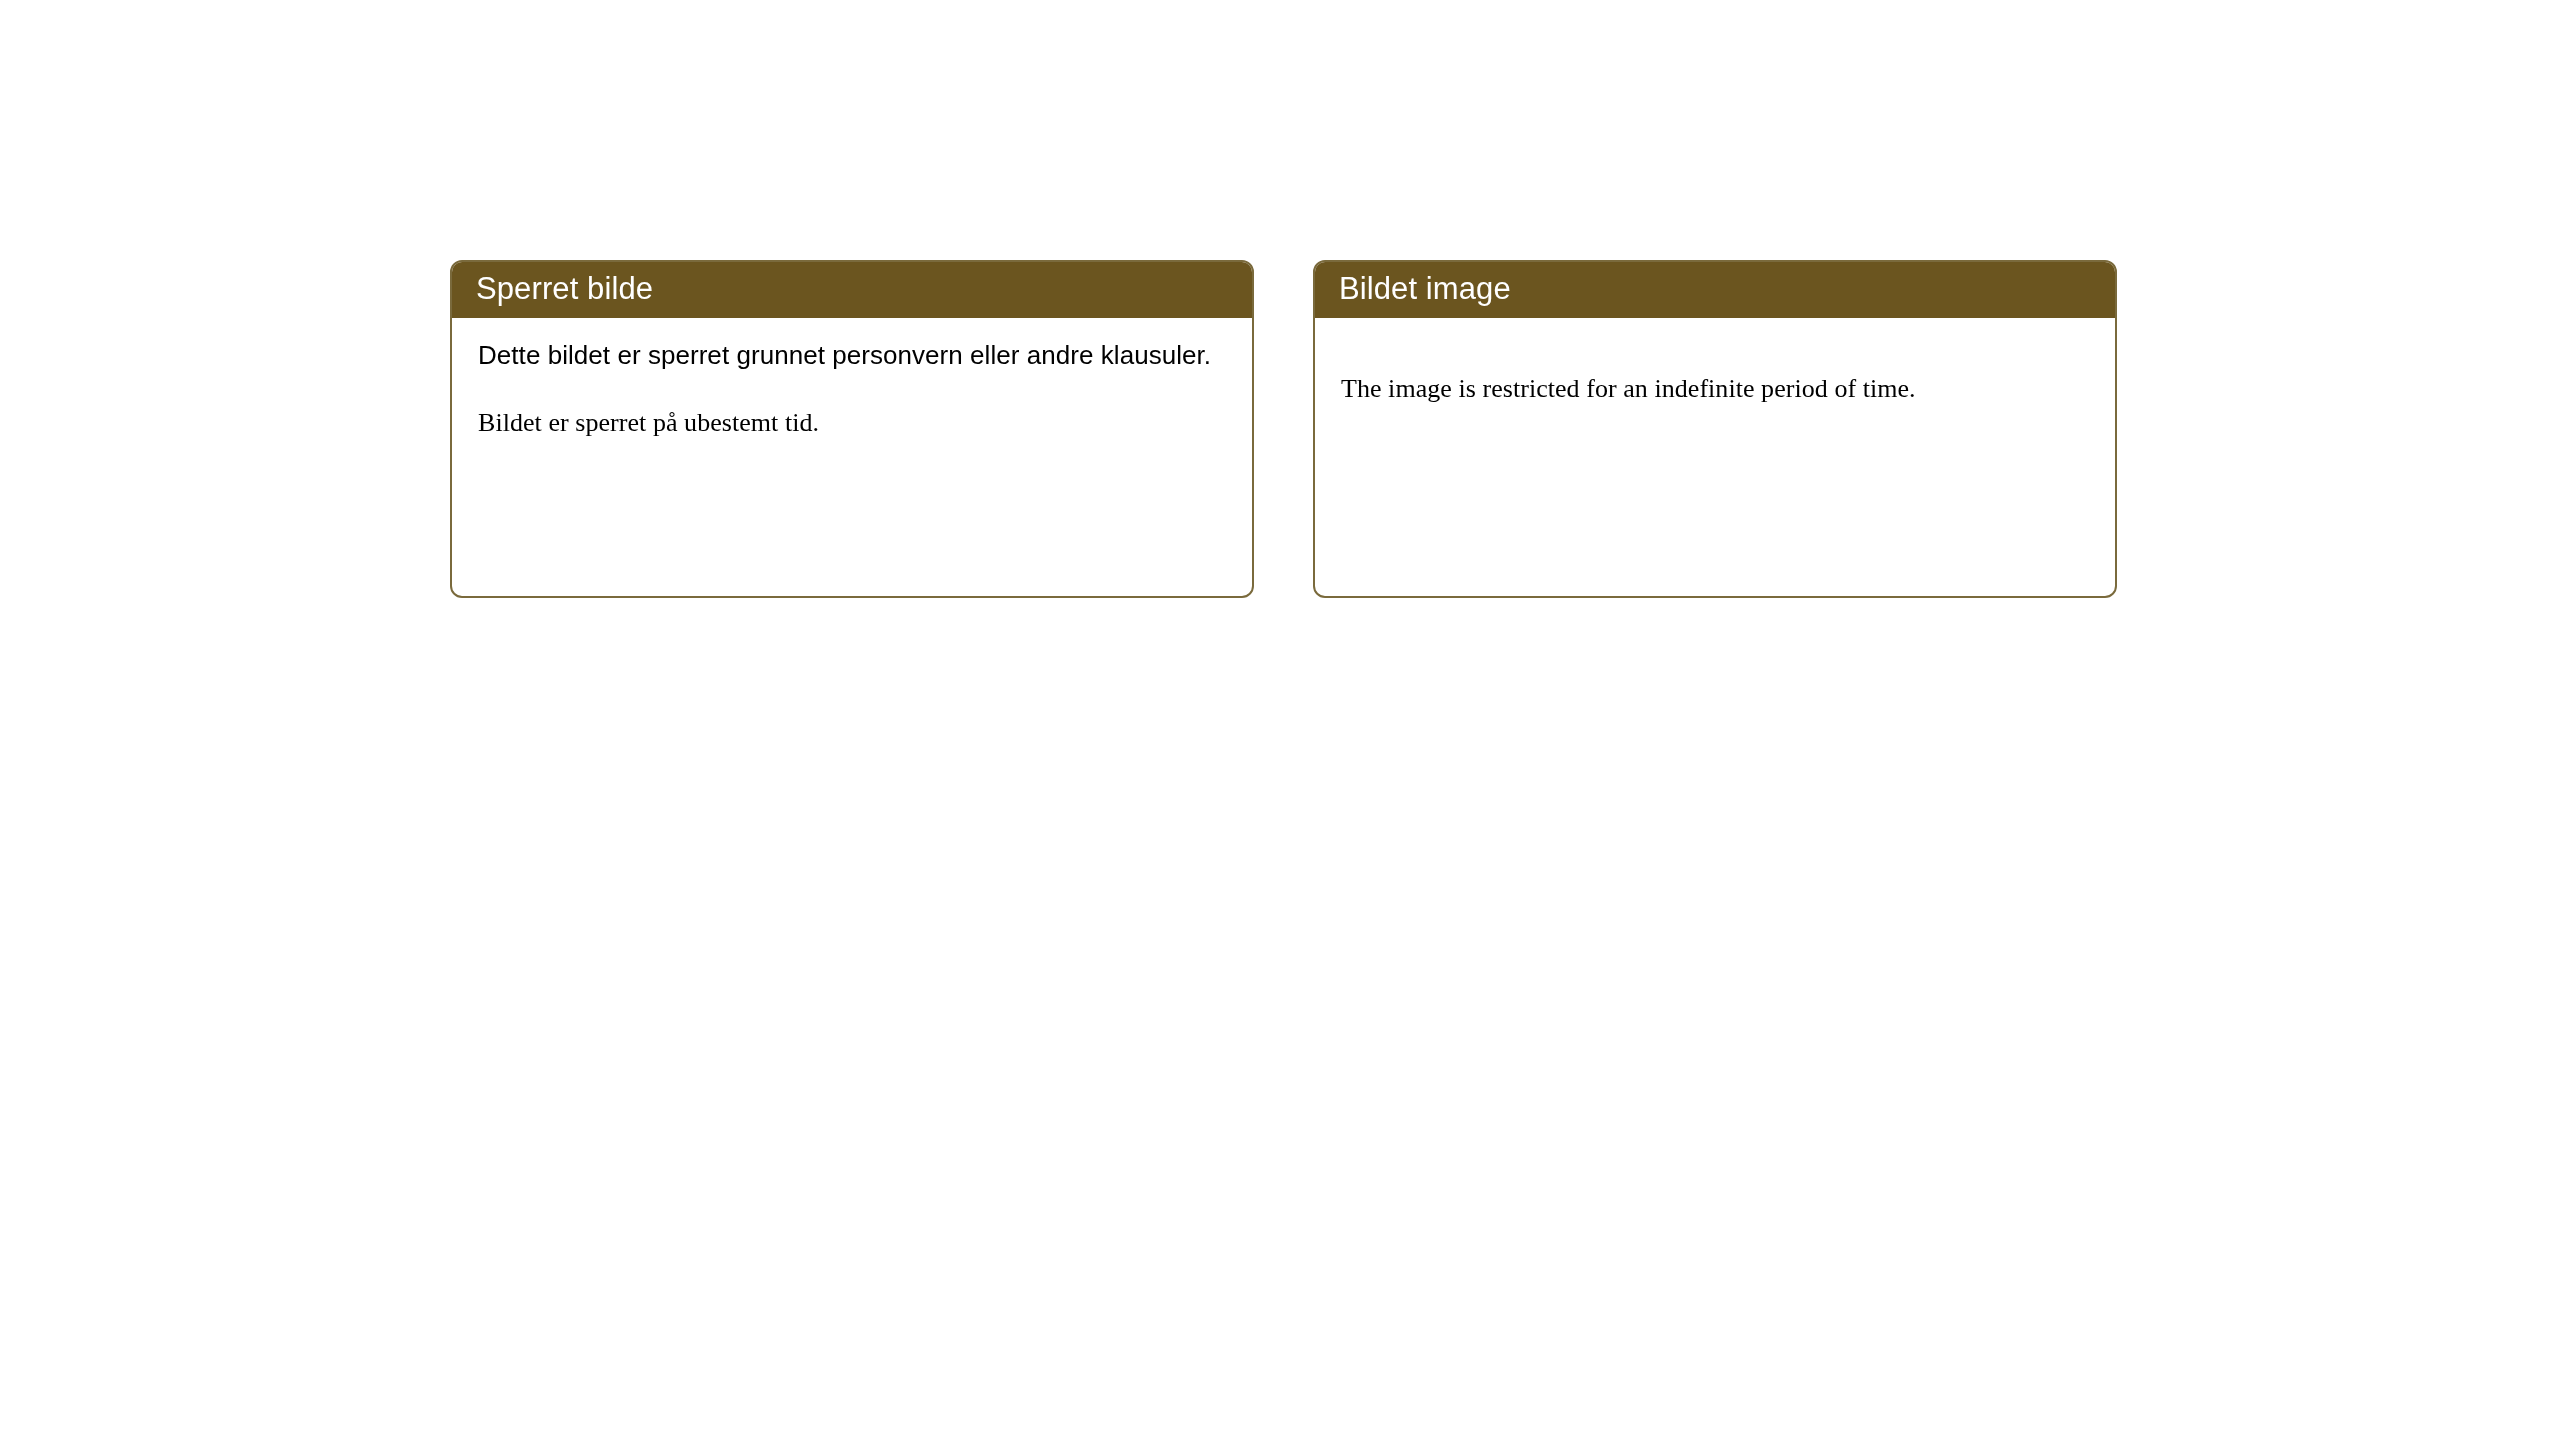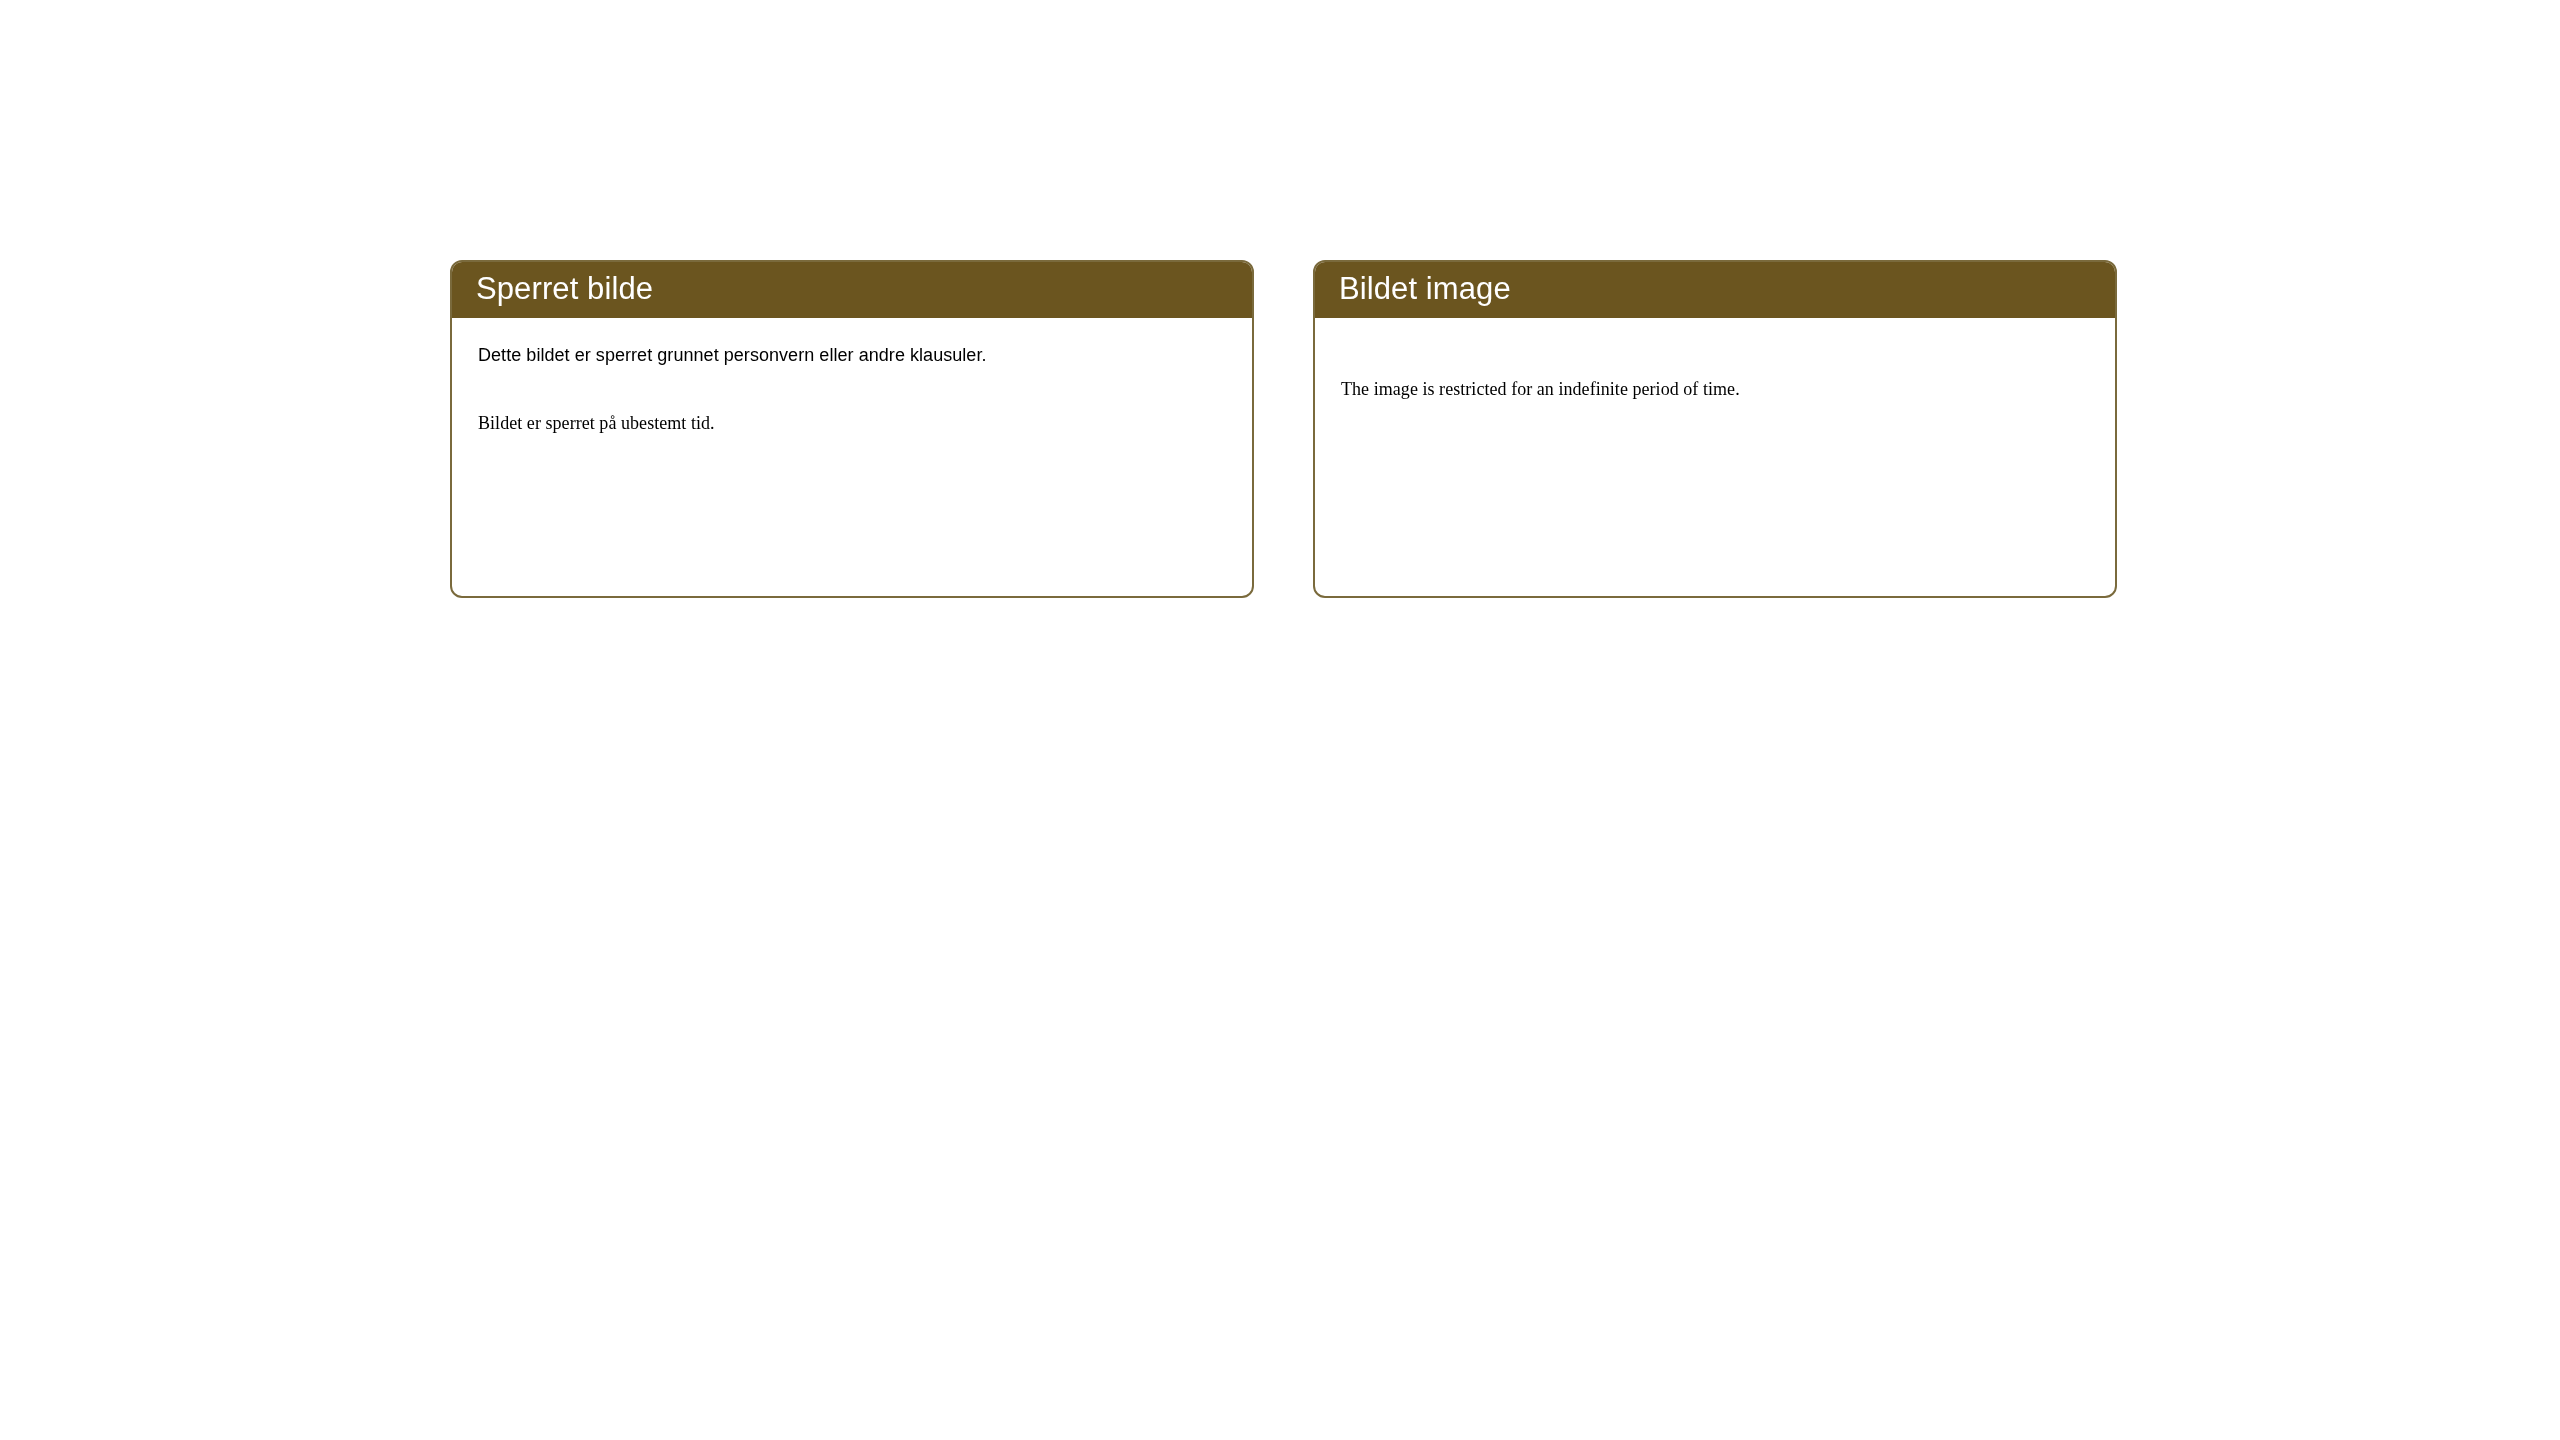--- a/index.html
+++ b/index.html
@@ -61,21 +61,21 @@
   }
 
   .notice-body {
     flex: 1 1 auto;
     padding: 20px 26px 0 26px;
     box-sizing: border-box;
   }
 
   .notice-paragraph {
     color: #000000;
-    font-size: 18px;
+    font-size: 26px;
     line-height: 34px;
     font-weight: 400;
     margin: 0;
     letter-spacing: 0.05px;
   }
 
   .notice-paragraph.second {
     margin-top: 34px;
     font-family: Liberation Serif, serif;
   }

